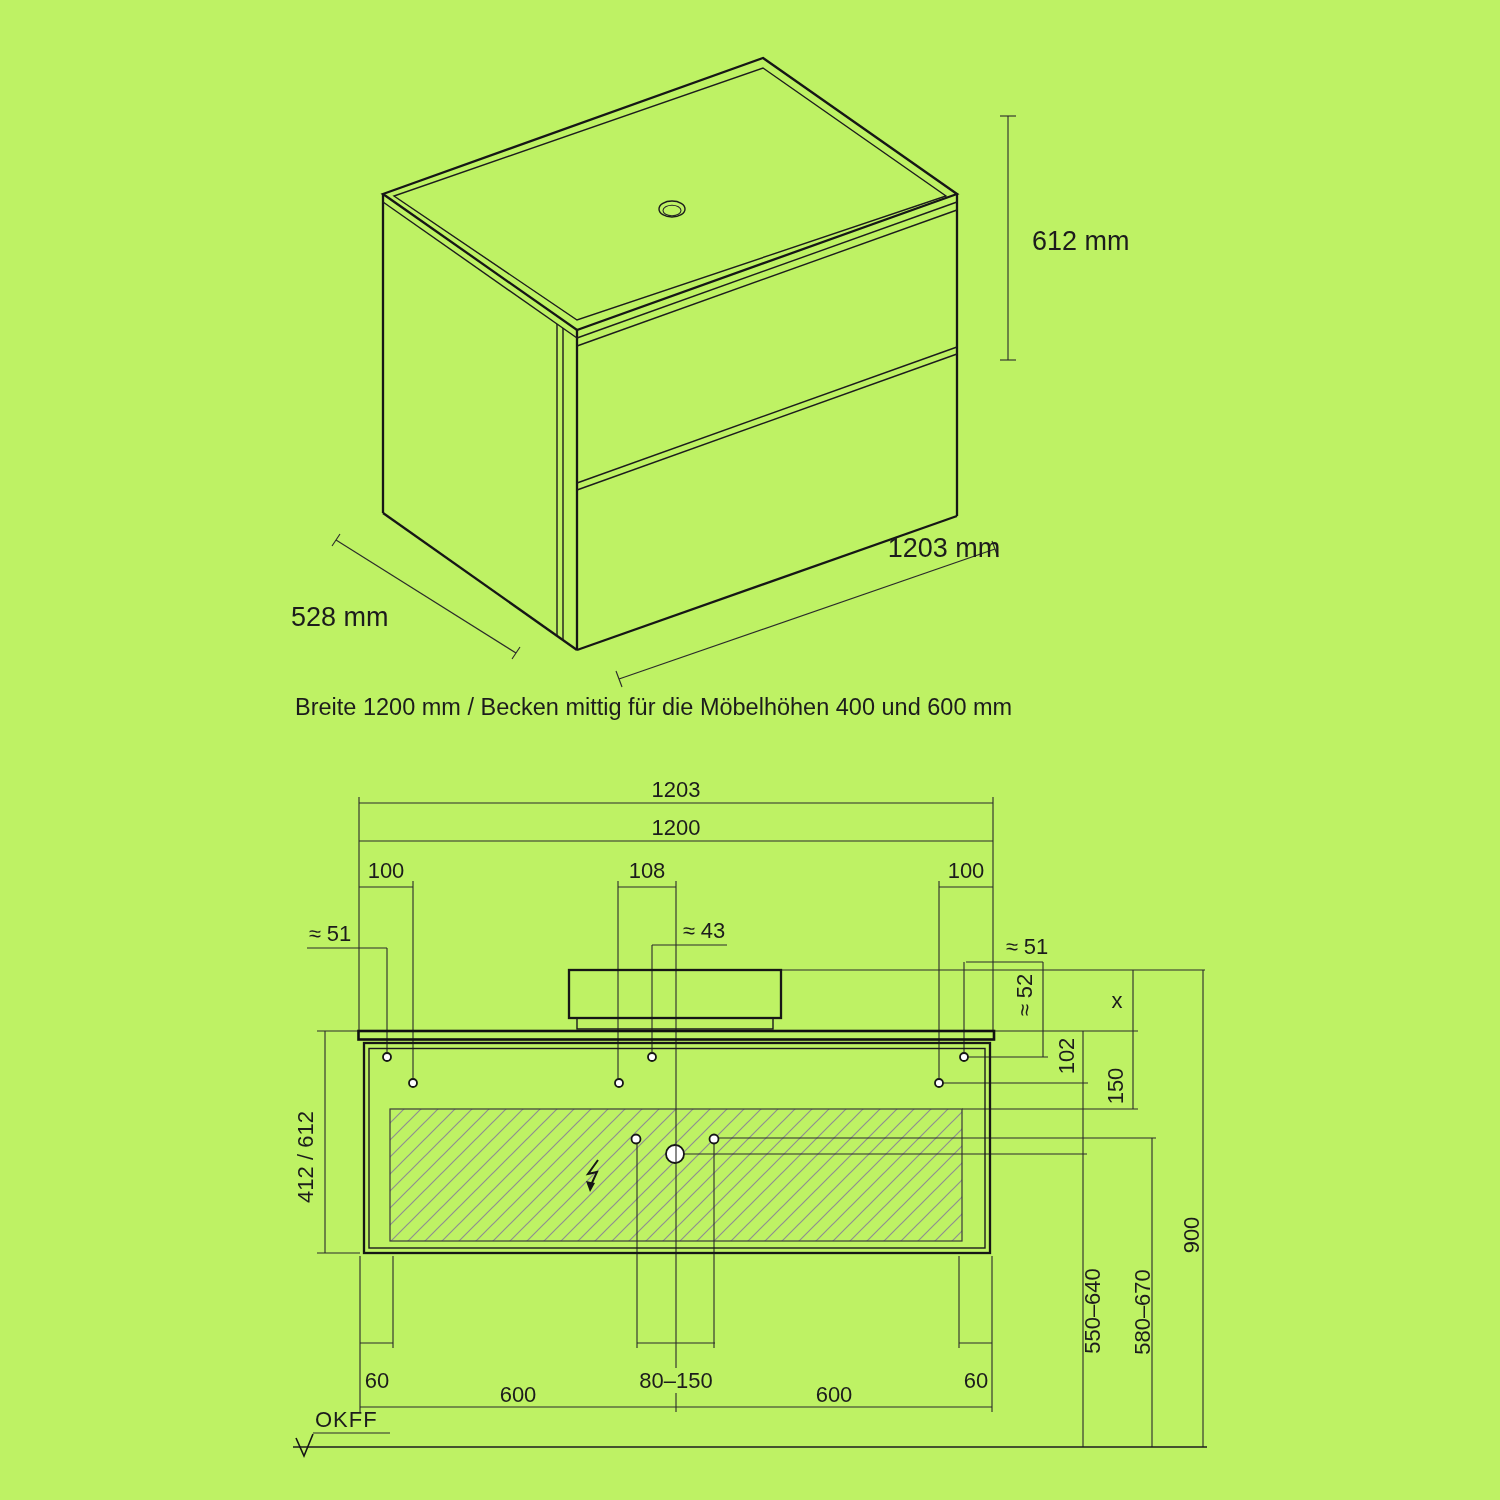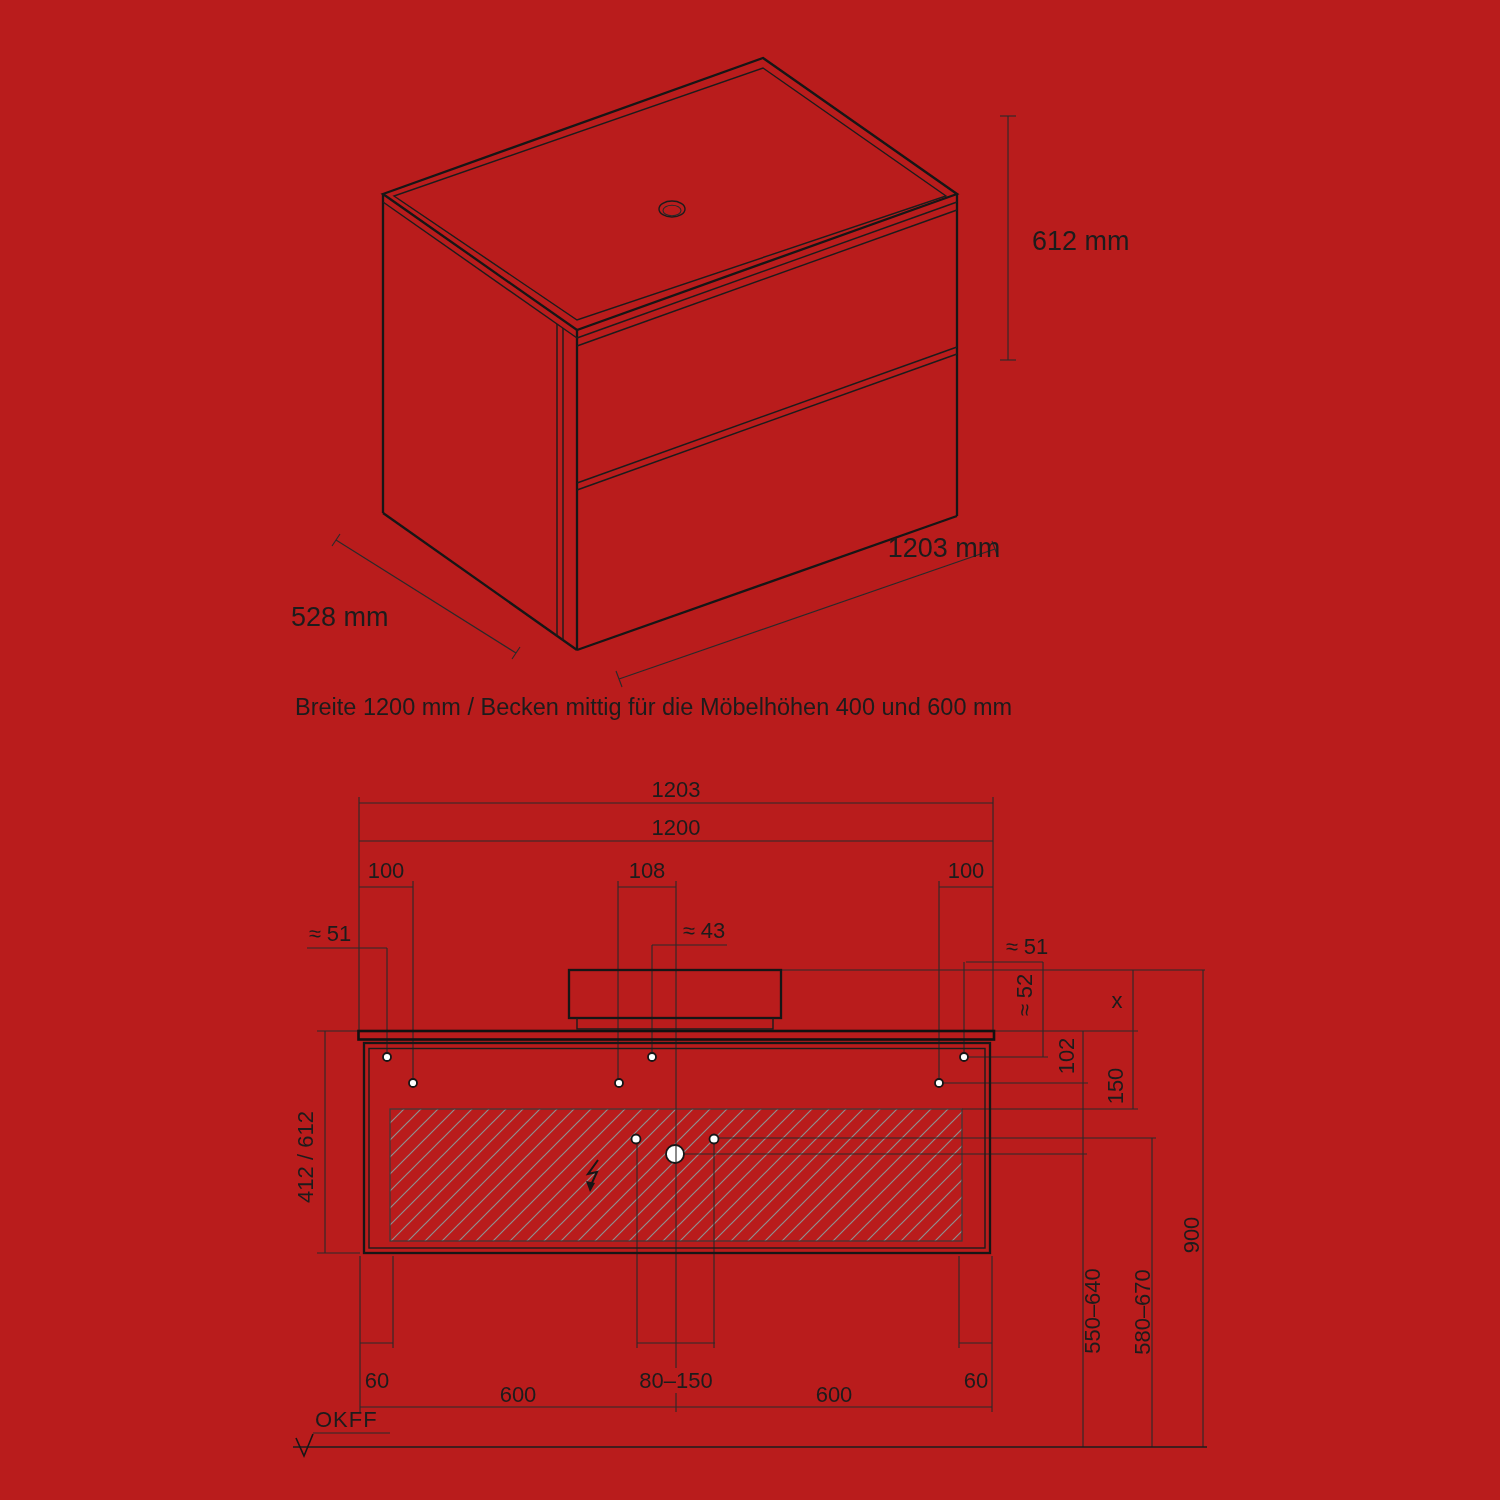--- a/index.html
+++ b/index.html
@@ -1,16 +1,16 @@
 <!DOCTYPE html>
 <html><head>
 <meta charset="utf-8">
 <style>
   html,body{margin:0;padding:0;background:#fff;}
-  .page{position:relative;width:1500px;height:1500px;background:#b91c1c;overflow:hidden;
+  .page{position:relative;width:1500px;height:1500px;background:#bef264;overflow:hidden;
         font-family:"Liberation Sans", sans-serif;}
   svg{display:block}
   text{fill:#1c1c1c;}
   .dim-text{font-size:22px;}
   .iso-text{font-size:27px;}
   .caption-text{font-size:23.5px;}
   .okff-text{font-size:22px;letter-spacing:1px;}
   .thick{stroke:#161616;stroke-width:2.3;fill:none;stroke-linejoin:miter;}
   .mid{stroke:#1c1c1c;stroke-width:1.4;fill:none;}
   .thin{stroke:#2a2a2a;stroke-width:1.1;fill:none;}

